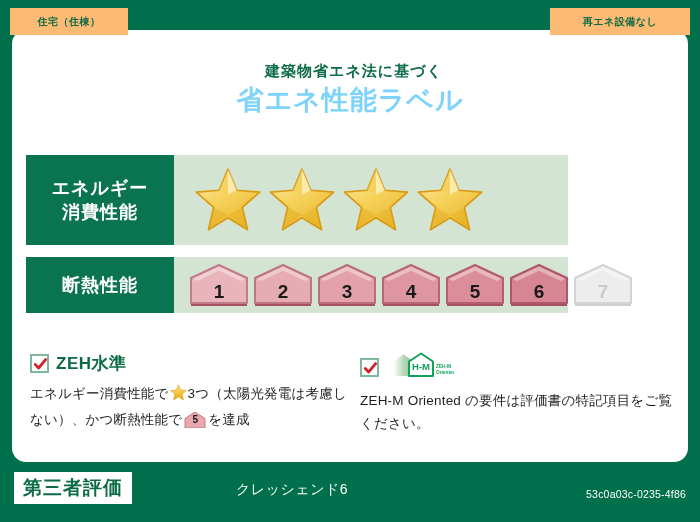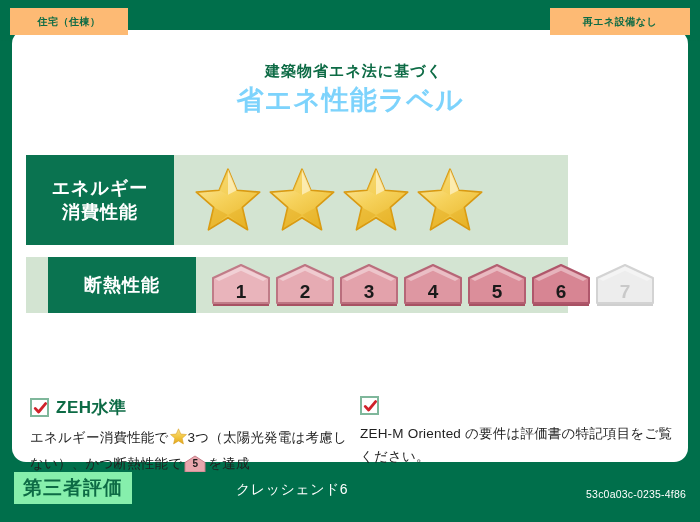--- a/index.html
+++ b/index.html
@@ -98,21 +98,21 @@
   
   .rows { position: absolute; left: 26px; top: 155px; width: 542px; z-index: 6; }
 
   .rating-row {
     display: flex;
     align-items: stretch;
     height: 90px;
     background: #D3E4D2;
     margin-bottom: 12px;
   }
-  .rating-row.row-insulation { height: 56px; padding-left: 22px; }
+  .rating-row.row-insulation { height: 56px; }
 
   .row-label {
     width: 148px;
     flex: 0 0 148px;
     background: #0A7350;
     color: #FFFFFF;
     font-weight: bold;
     font-size: 18px;
     letter-spacing: 1px;
     display: flex;
@@ -165,21 +165,20 @@
     display: flex;
     z-index: 6;
   }
   .info-col { width: 330px; }
   .info-col.col-right { width: 315px; }
 
   .info-head {
     display: flex;
     align-items: center;
     margin-bottom: 7px;
-    margin-top: 44px;
   }
   .checkbox {
     width: 19px; height: 19px;
     border: 2px solid #7FB79B;
     background: #FFFFFF;
     margin-right: 7px;
     flex: 0 0 19px;
     position: relative;
   }
   .checkbox svg { position: absolute; left: 1px; top: 1px; }
@@ -226,21 +225,21 @@
   .footer {
     position: absolute;
     left: 0; bottom: 0;
     width: 700px; height: 60px;
     z-index: 6;
   }
   .bels-plate {
     position: absolute;
     left: 14px; top: 10px;
     height: 32px;
-    background: #86efac;
+    background: #ffffff;
     display: flex;
     align-items: center;
     padding: 0 9px;
   }
   .bels-jp {
     font-size: 19px;
     font-weight: bold;
     color: #0D6B45;
     letter-spacing: 1px;
   }
@@ -450,20 +449,36 @@
       </div>
     </div>
 
     <div class="info-col col-right">
       <div class="info-head">
         <div class="checkbox">
           <svg width="15" height="15" viewBox="0 0 15 15">
             <path d="M2.2 7.4 L5.6 11.0 L12.6 2.6" stroke="#D0222A" stroke-width="2.8" fill="none" stroke-linecap="round" stroke-linejoin="round"></path>
           </svg>
         </div>
+        <div class="zeh-logo">
+          <svg width="62" height="26" viewBox="0 0 124 52">
+            <defs>
+              <linearGradient id="lgfade" x1="0" y1="0" x2="1" y2="0">
+                <stop offset="0" stop-color="#FFFFFF"></stop>
+                <stop offset="0.45" stop-color="#BFDCBF"></stop>
+                <stop offset="1" stop-color="#7FC08A"></stop>
+              </linearGradient>
+            </defs>
+            <path d="M3 48 L3 20 L23 4 L43 20 L43 48 Z" fill="url(#lgfade)" stroke="none"></path>
+            <path d="M34 48 L34 19 L58 3 L82 19 L82 48 Z" fill="#FFFFFF" stroke="#12A05A" stroke-width="4" stroke-linejoin="round"></path>
+            <text x="58" y="36" font-family="Liberation Sans, sans-serif" font-size="19" font-weight="bold" fill="#12A05A" text-anchor="middle">H-M</text>
+            <text x="88" y="32" font-family="Liberation Sans, sans-serif" font-size="9.5" font-weight="bold" fill="#12A05A">ZEH-M</text>
+            <text x="88" y="43" font-family="Liberation Sans, sans-serif" font-size="9.5" font-weight="bold" fill="#12A05A">Oriented</text>
+          </svg>
+        </div>
       </div>
       <div class="info-body">ZEH-M Oriented の要件は評価書の特記項目をご覧ください。</div>
     </div>
   </div>
 
   <div class="footer">
     <div class="bels-plate">
       <span class="bels-jp">第三者評価</span>
     </div>
     <div class="building-name">クレッシェンド6</div>

